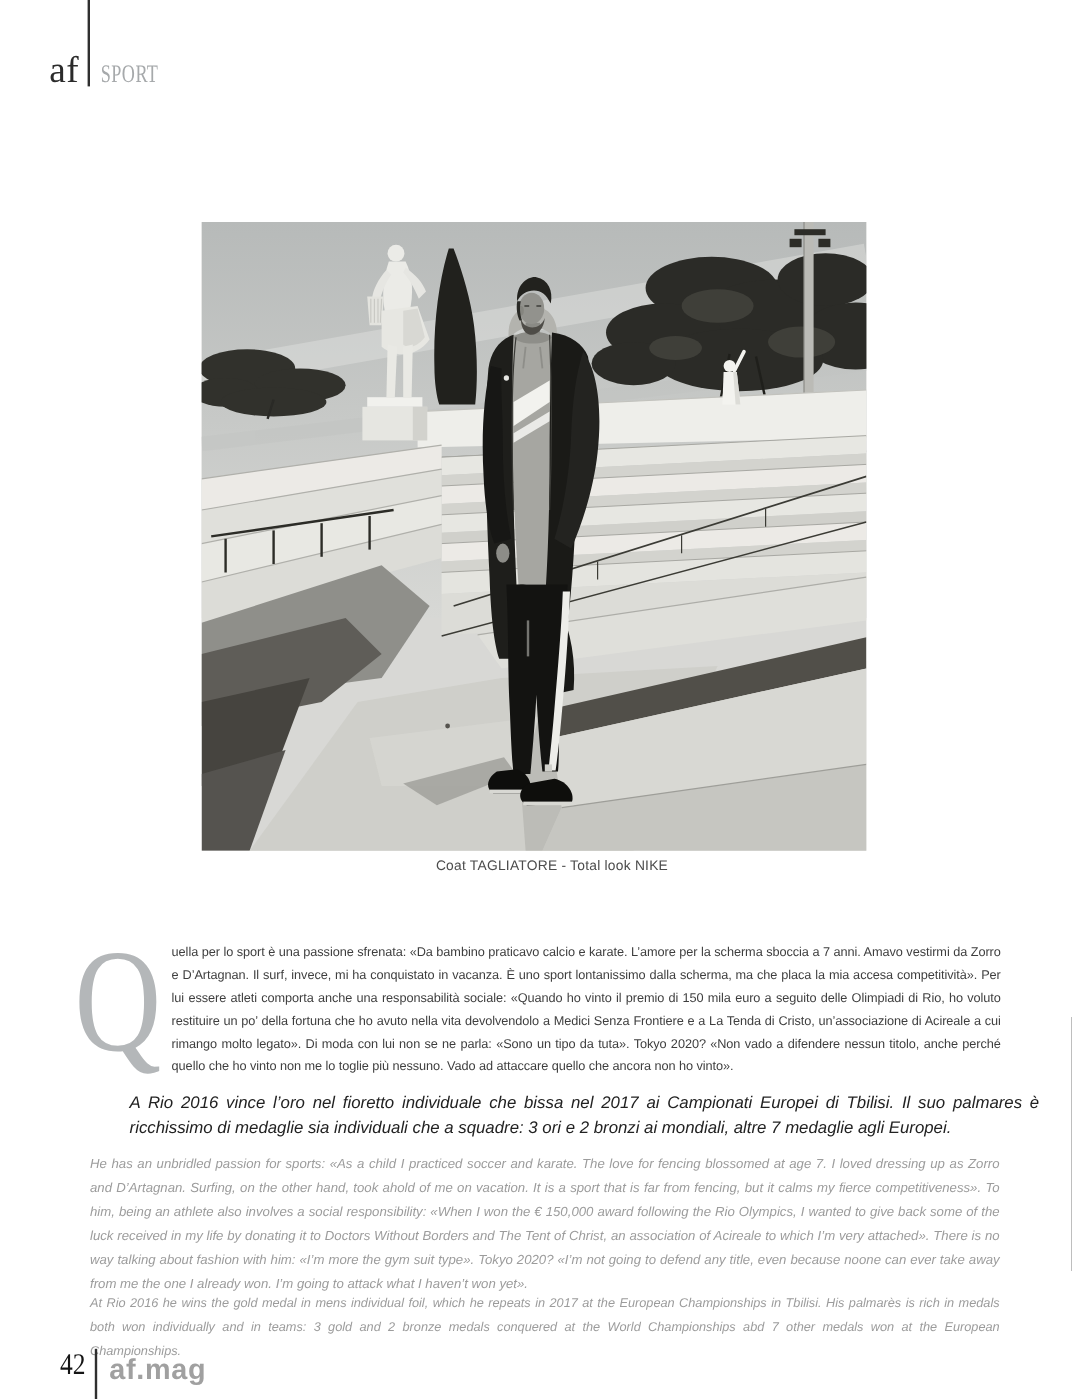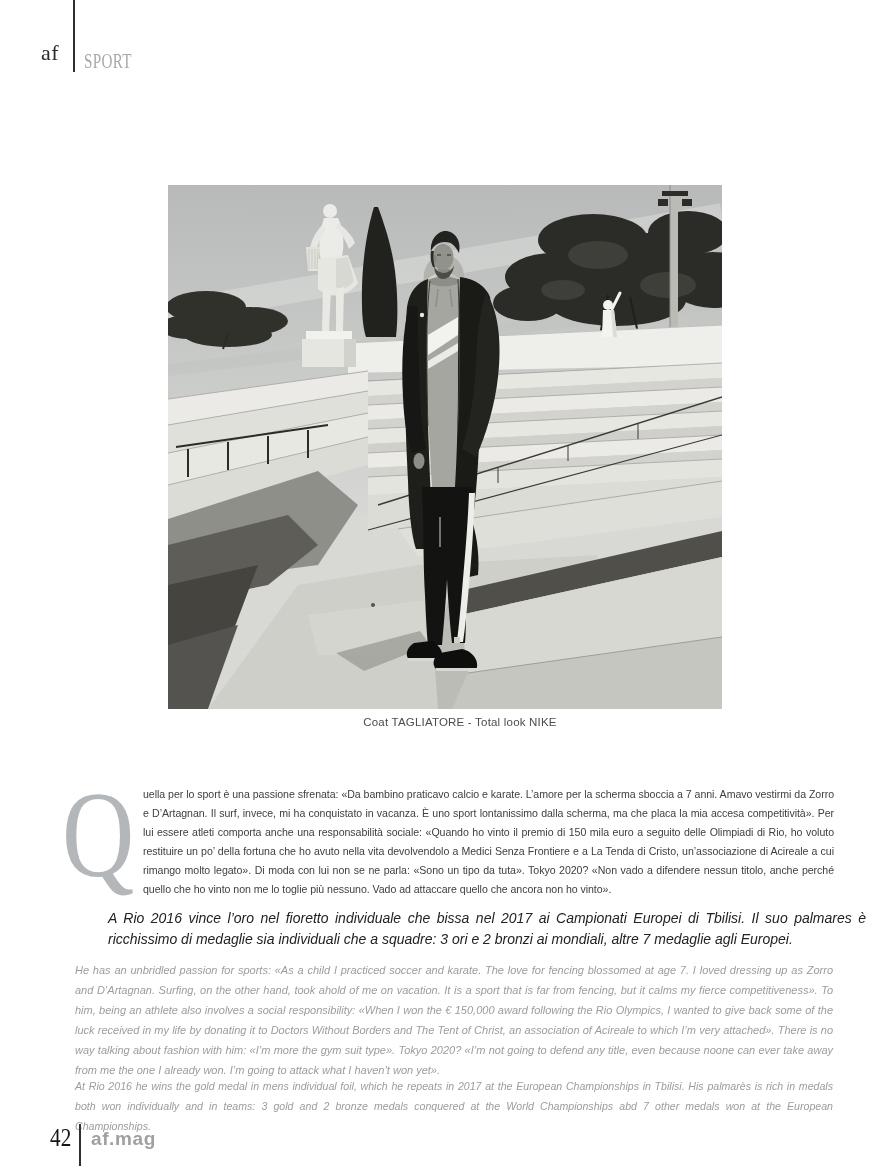--- a/index.html
+++ b/index.html
@@ -6,21 +6,21 @@
   .page{
     position:relative;width:893px;height:1166px;background:#ffffff;
     margin:0 auto;overflow:hidden;
     font-family:"Liberation Sans", sans-serif;
     -webkit-font-smoothing:antialiased;
   }
   
   .header-rule{position:absolute;left:73px;top:0;width:2px;height:72px;background:#2f2f2f;}
   .brand{
     position:absolute;left:41px;top:40px;
-    font-family:"Liberation Serif", serif;font-size:22px;color:#2b2b2b;letter-spacing:0.5px;
+    font-family:"Liberation Serif", serif;font-size:31px;color:#2b2b2b;letter-spacing:0.5px;
   }
   .section-label{
     position:absolute;left:84px;top:49px;
     font-family:"Liberation Serif", serif;font-size:21px;color:#a6a9ab;
     letter-spacing:0.5px;transform:scaleX(0.72);transform-origin:0 50%;
   }
   
   .photo{position:absolute;left:168px;top:185px;width:554px;height:524px;background:#d8d8d5;}
   .photo svg{display:block;}
   .caption{
@@ -55,21 +55,21 @@
   }
   
   .pagenum{
     position:absolute;left:50px;top:1124px;
     font-family:"Liberation Serif", serif;font-size:25px;color:#151515;
     transform:scaleX(0.85);transform-origin:0 0;
   }
   .footer-rule{position:absolute;left:79px;top:1124px;width:2px;height:42px;background:#2f2f2f;}
   .mag-name{
     position:absolute;left:91px;top:1128px;
-    font-size:19px;font-weight:bold;color:#a0a0a0;letter-spacing:0.6px;
+    font-size:24px;font-weight:bold;color:#a0a0a0;letter-spacing:0.6px;
   }
 </style>
 </head>
 <body>
 
 <div class="page">
 
   <div class="header-rule"></div>
   <div class="brand">af</div>
   <div class="section-label">SPORT</div>

